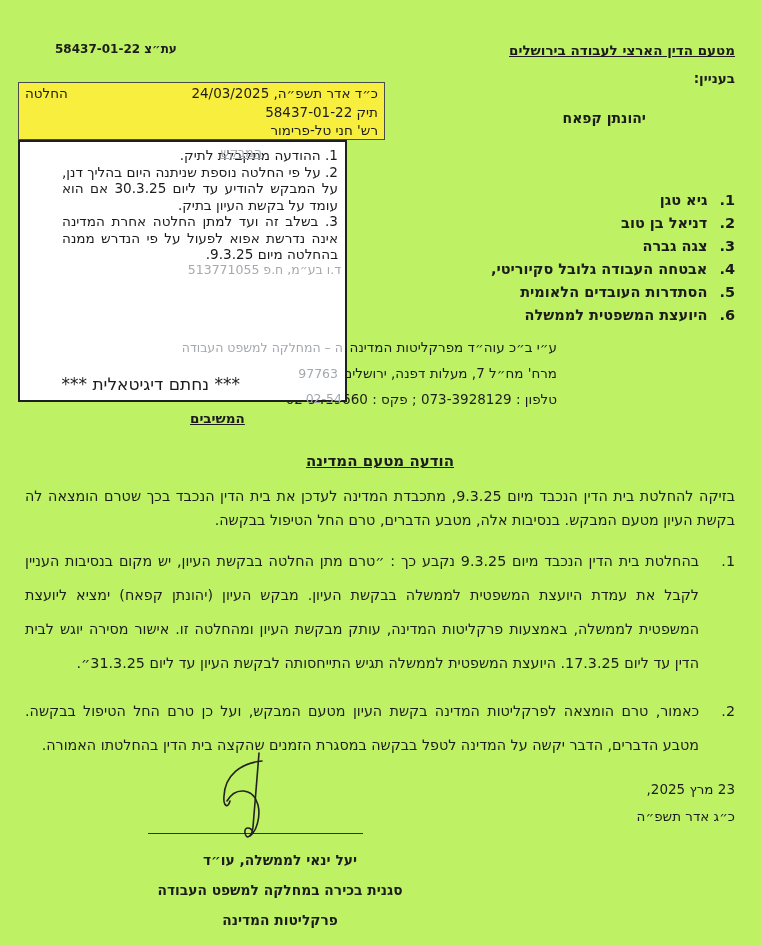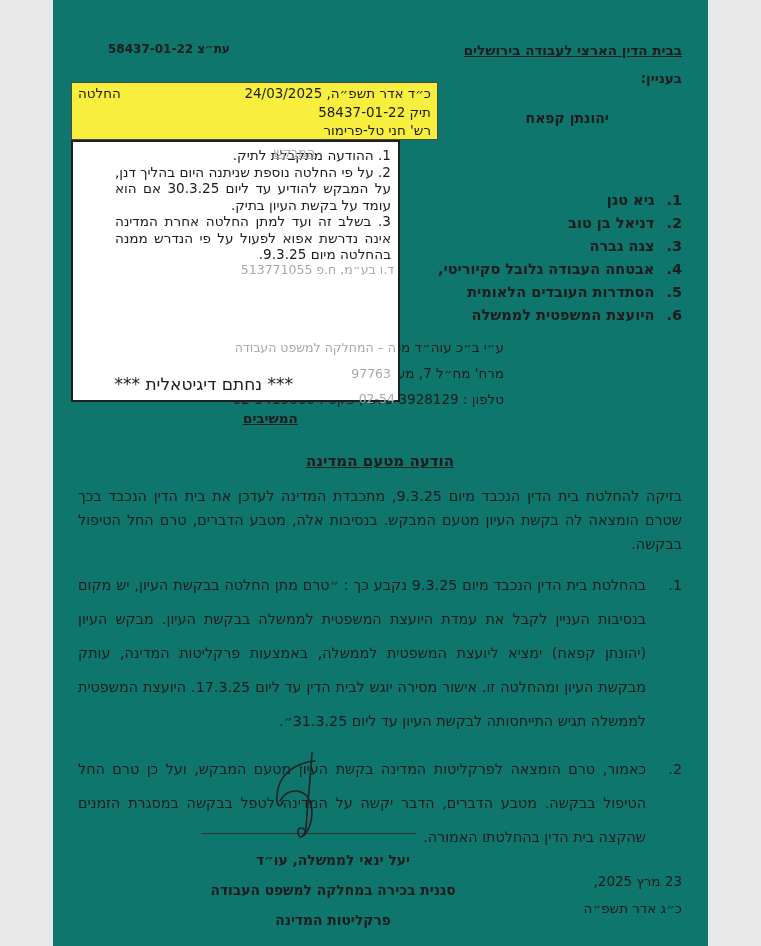--- a/index.html
+++ b/index.html
@@ -1,25 +1,25 @@
 <!DOCTYPE html>
 <html lang="he"><head>
 <meta charset="utf-8">
 <style>
   html,body{margin:0;padding:0;background:#e8e8e8;}
   .page{
-    position:relative;width:655px;height:946px;margin:0 auto;
-    background:#0f766e;direction:rtl;overflow:hidden;
+    position:relative;width:761px;height:946px;margin:0 auto;
+    background:#bef264;direction:rtl;overflow:hidden;
     font-family:"DejaVu Sans",sans-serif;color:#1c1c1c;
   }
   
   .case-ref{position:absolute;left:55px;top:42px;font-size:12px;font-weight:bold;direction:rtl;}
   .court-title{position:absolute;right:26px;top:42px;font-size:13.5px;font-weight:bold;text-decoration:underline;}
   .matter-label{position:absolute;right:26px;top:70px;font-size:13.5px;font-weight:bold;}
-  .applicant-name{position:absolute;right:99px;top:110px;font-size:14px;font-weight:bold;}
+  .applicant-name{position:absolute;right:115px;top:110px;font-size:14px;font-weight:bold;}
   
   .parties{position:absolute;right:26px;top:189px;}
   .party{display:flex;gap:12px;height:23px;line-height:23px;font-weight:bold;font-size:14.5px;}
   .party .p-num{min-width:14px;}
   
   .attorney{position:absolute;right:204px;top:334px;text-align:right;font-size:13.5px;line-height:26px;white-space:nowrap;}
   
   .yellow-note{
     position:absolute;left:18px;top:82px;width:367px;height:58px;z-index:2;
     background:#f8ee3e;border:1px solid #4a4a4a;box-sizing:border-box;
@@ -54,21 +54,21 @@
   .sig-scribble{position:absolute;left:195px;top:750px;z-index:1;}
   .sig-line{position:absolute;left:148px;top:833px;width:215px;border-top:1.5px solid #333;}
   .signer{position:absolute;left:150px;top:845px;width:260px;text-align:center;font-weight:bold;font-size:13.8px;line-height:30px;}
 </style>
 </head>
 <body>
 
 <div class="page">
 
   <div class="case-ref">עת״צ 58437-01-22</div>
-  <div class="court-title">בבית הדין הארצי לעבודה בירושלים</div>
+  <div class="court-title">מטעם הדין הארצי לעבודה בירושלים</div>
   <div class="matter-label">בעניין:</div>
   <div class="applicant-name">יהונתן קפאח</div>
 
   <div class="parties">
     <div class="party">
       <span class="p-num">1.</span>
       <span>גיא טגן</span>
     </div>
     <div class="party">
       <span class="p-num">2.</span>

